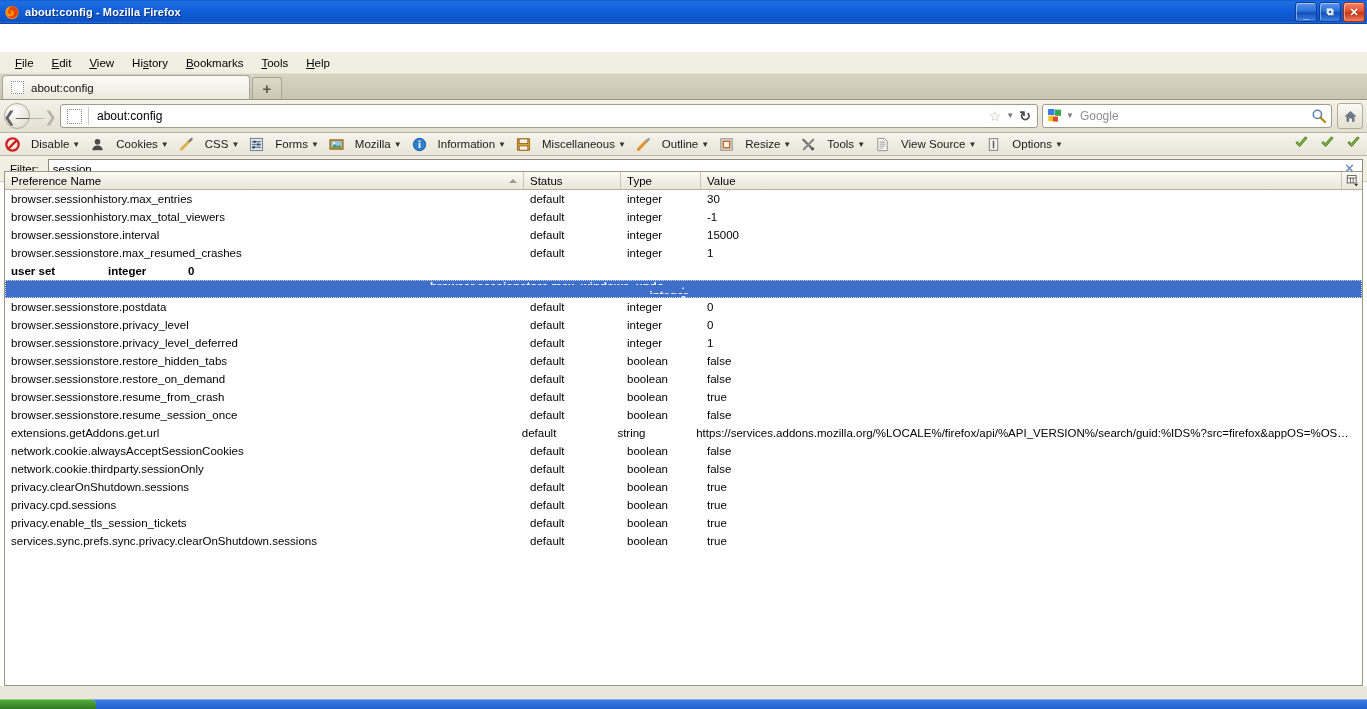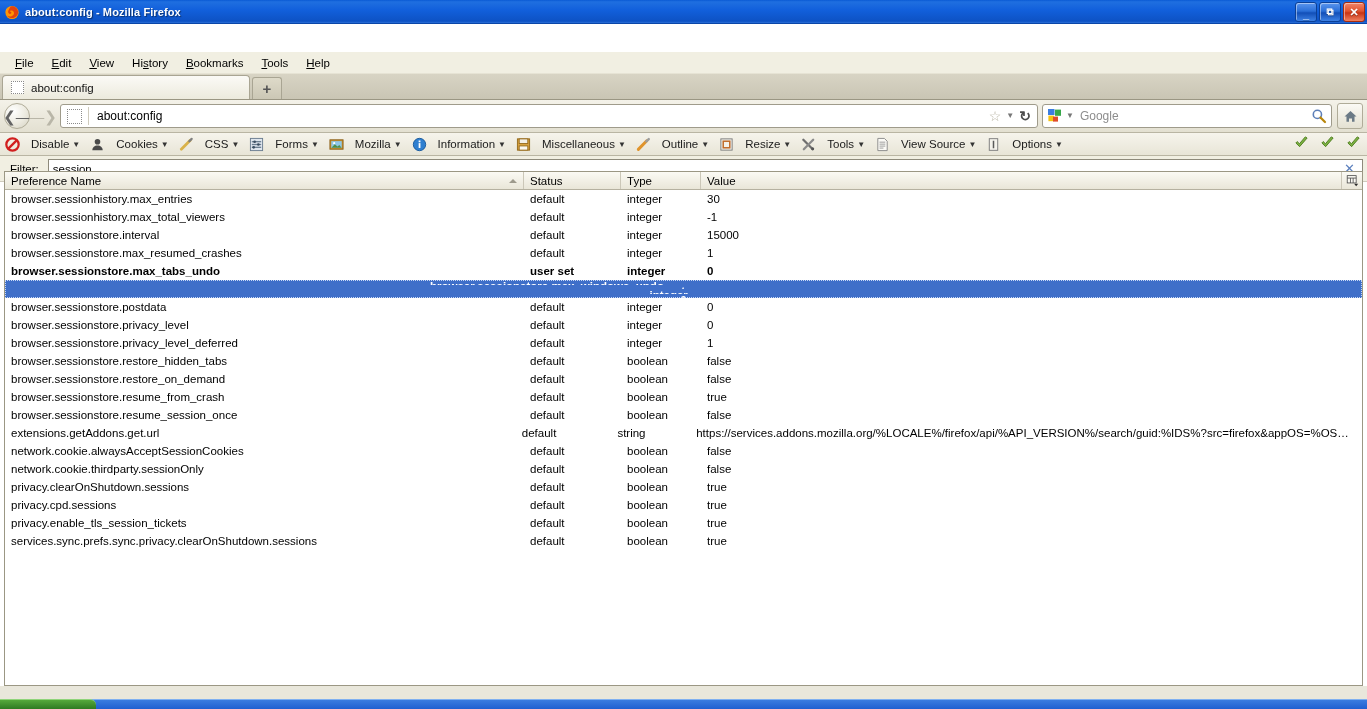--- a/index.html
+++ b/index.html
@@ -584,21 +584,20 @@
         <div class="cell c-type">integer</div>
         <div class="cell c-value">15000</div>
       </div>
       <div class="row">
         <div class="cell c-name">browser.sessionstore.max_resumed_crashes</div>
         <div class="cell c-status">default</div>
         <div class="cell c-type">integer</div>
         <div class="cell c-value">1</div>
       </div>
       <div class="row userset">
-        <div class="cell c-name">browser.sessionstore.max_tabs_undo</div>
         <div class="cell c-status">user set</div>
         <div class="cell c-type">integer</div>
         <div class="cell c-value">0</div>
       </div>
       <div class="row sel">
         <div class="cell c-name">browser.sessionstore.max_windows_undo</div>
         <div class="cell c-status">user set</div>
         <div class="cell c-type">integer</div>
         <div class="cell c-value">0</div>
       </div>

